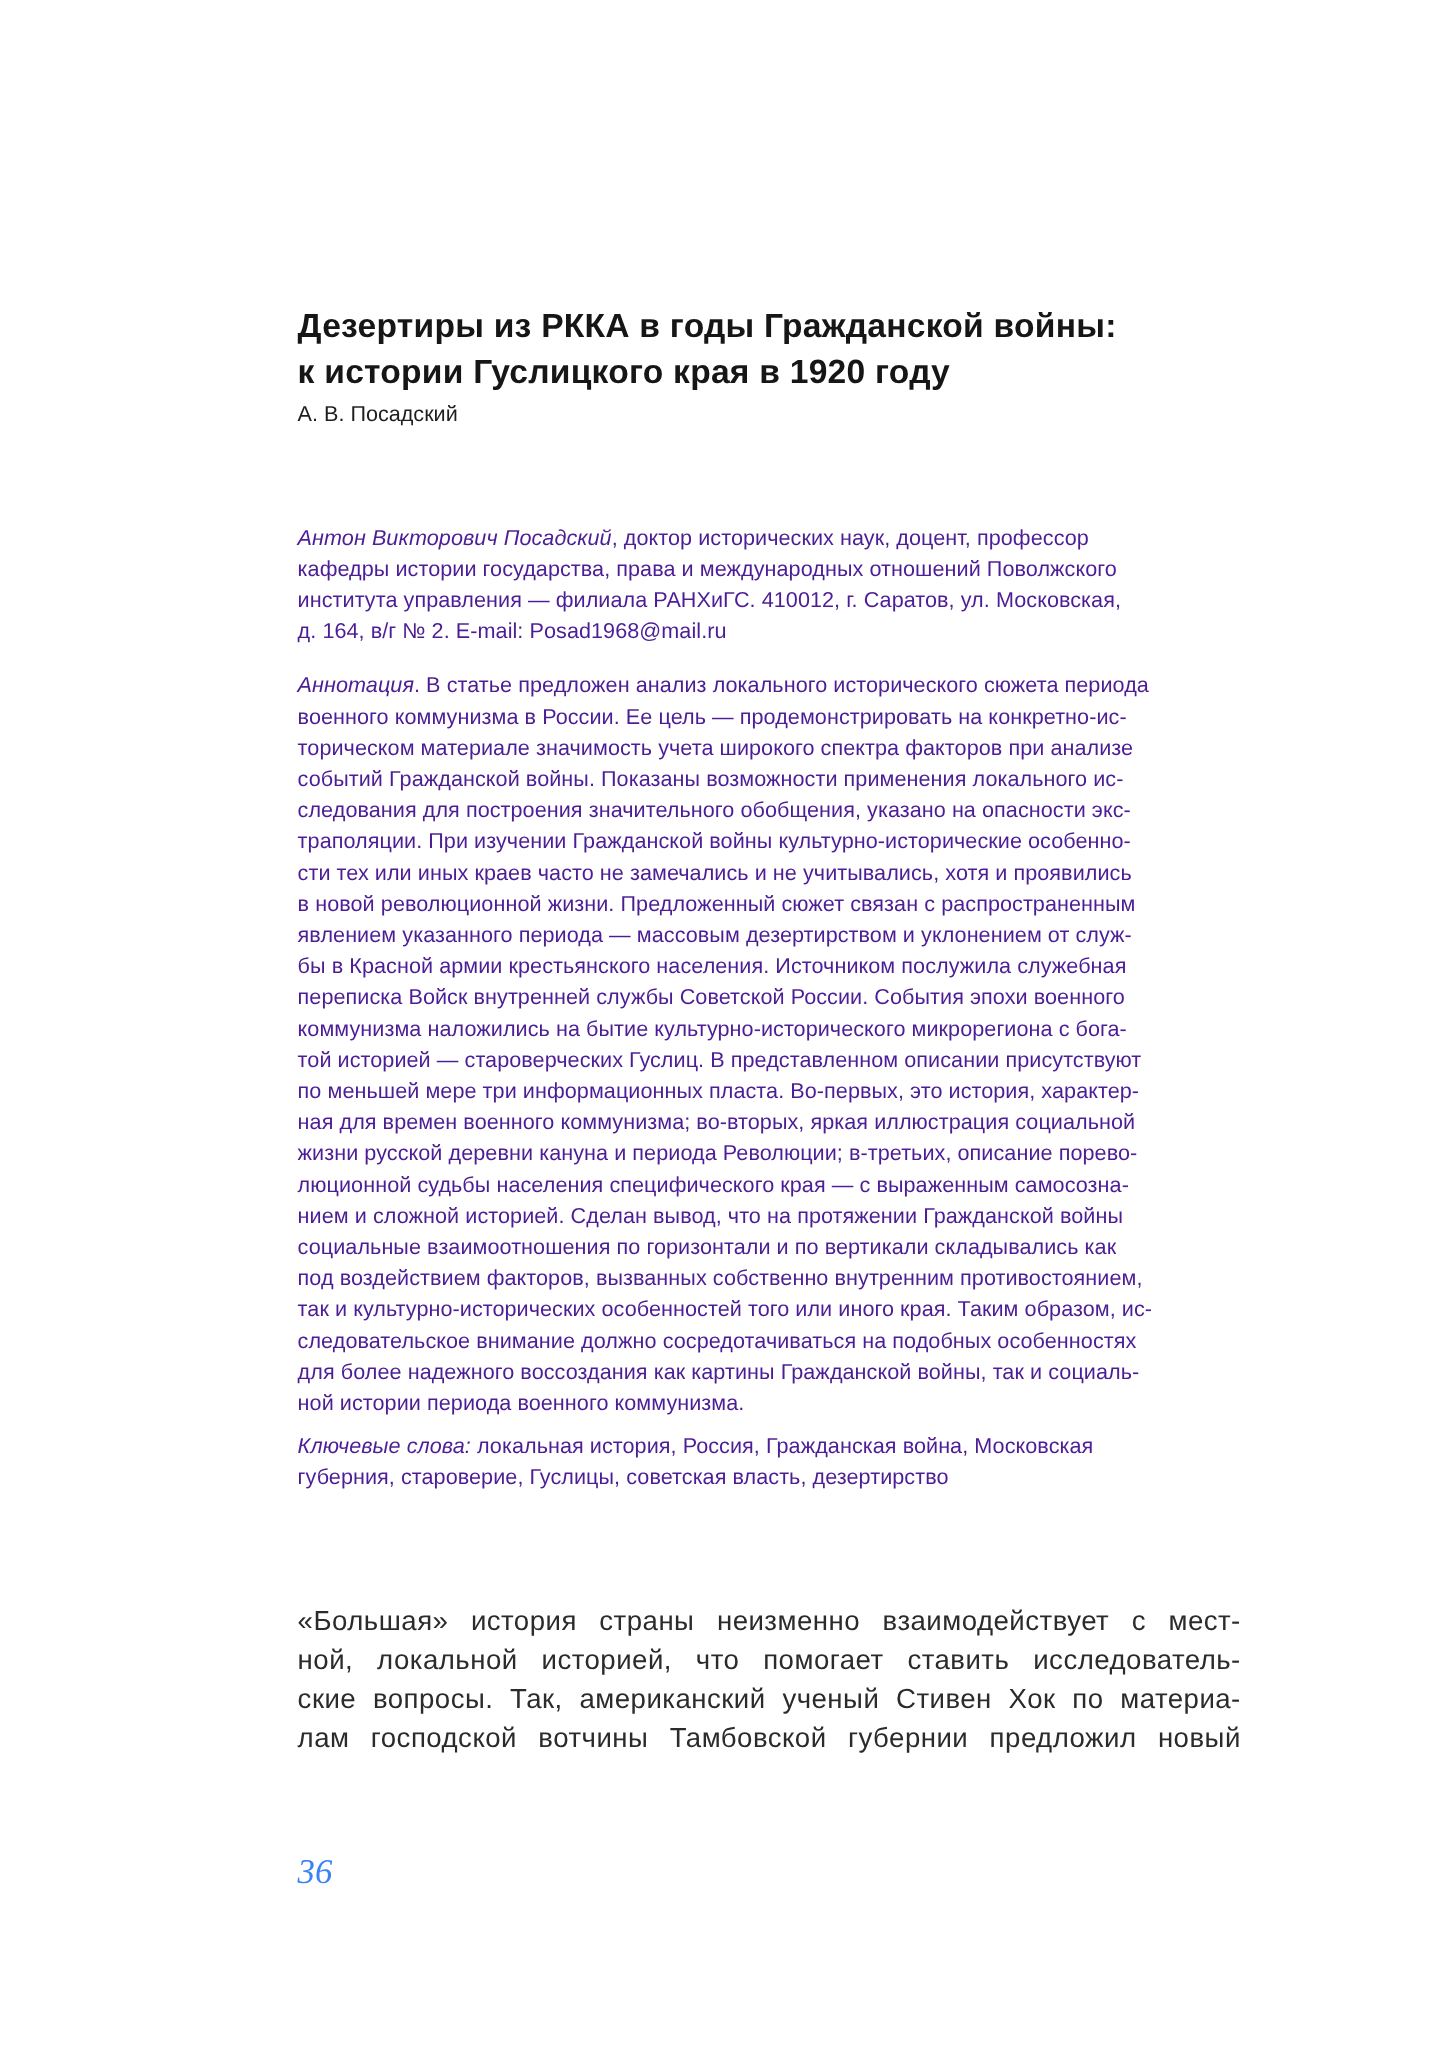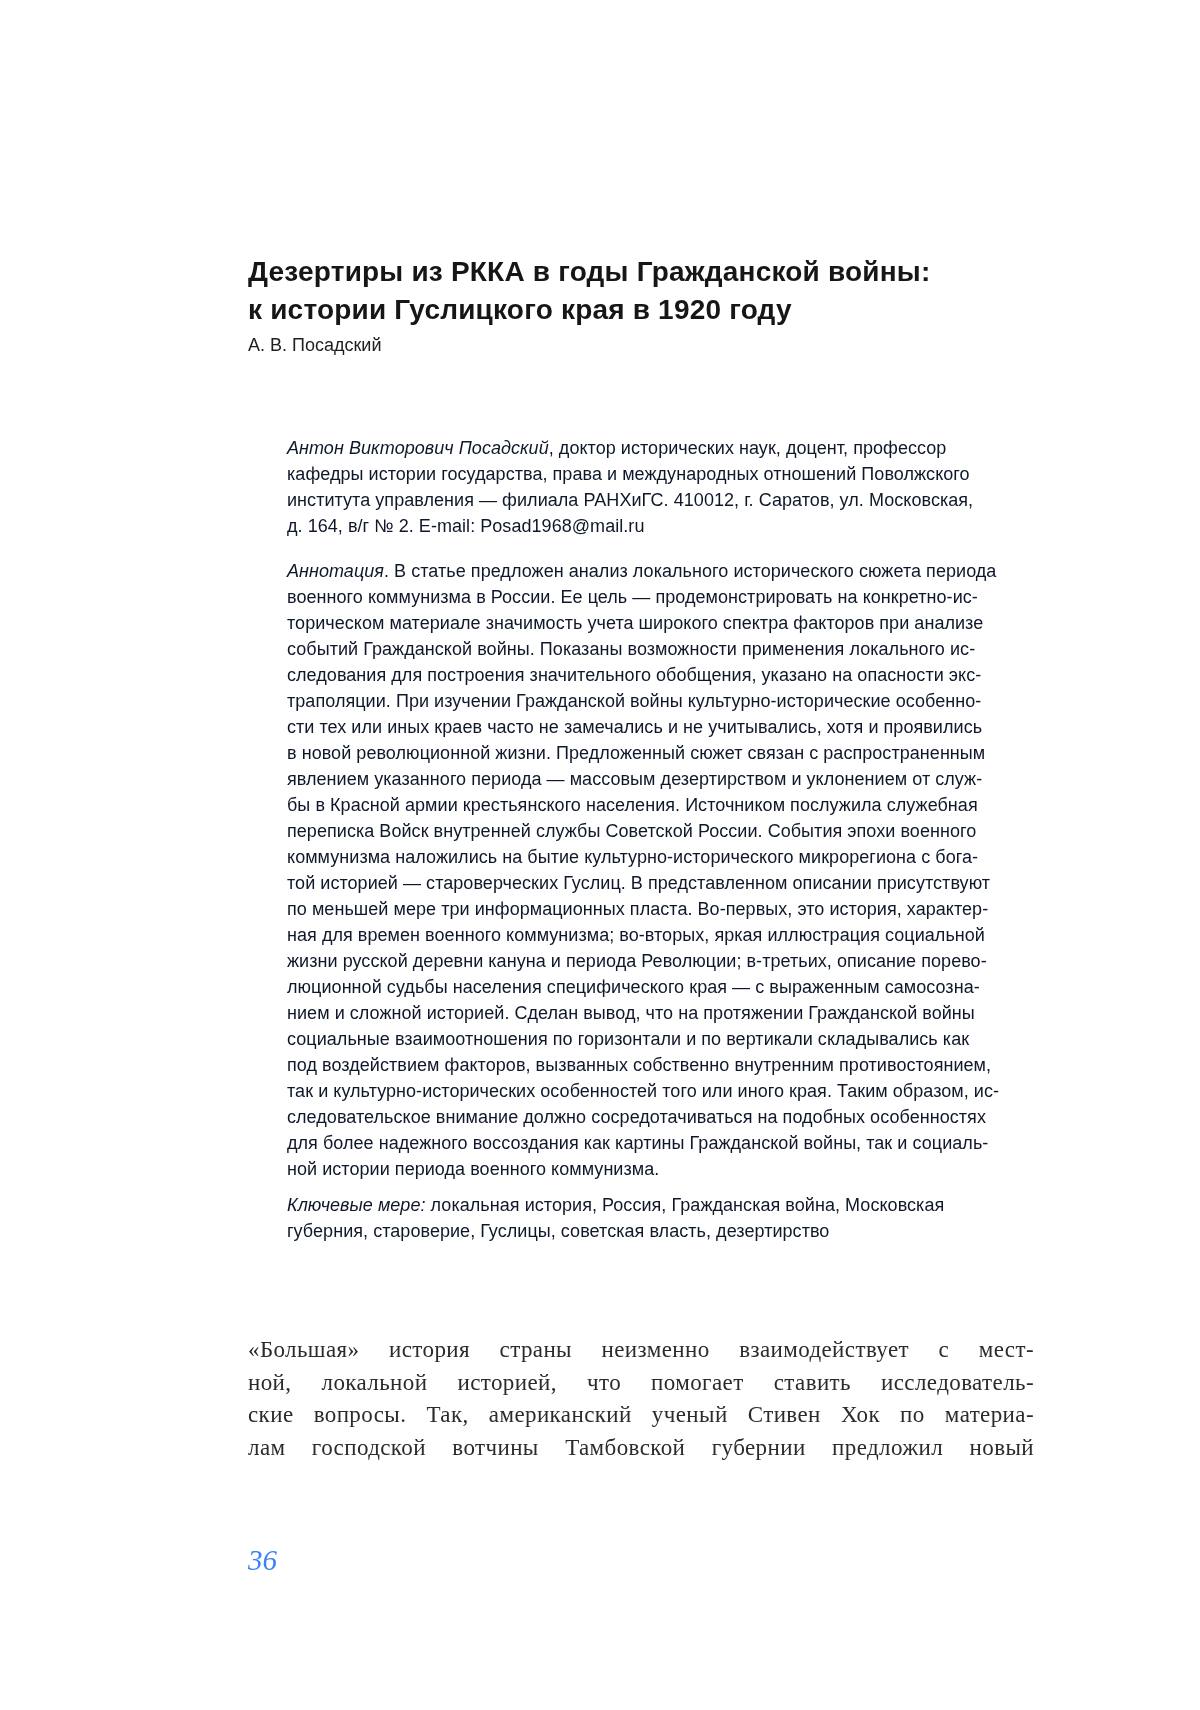--- a/index.html
+++ b/index.html
@@ -25,33 +25,32 @@
   .author {
     top: 331px;
     font-size: 18px;
     line-height: 28px;
     color: #1e1e1e;
   }
   .sansblock {
     font-size: 18px;
     line-height: 26px;
     letter-spacing: 0.05px;
-    color: #0f172a;
-    margin-left: 39px;
+    color: #4c1d95;
   }
   .affiliation { top: 417px; }
   .abstract    { top: 540px; }
   .keywords    { top: 1174px; }
   .doi         { top: 1243px; }
   .it { font-style: italic; }
 
   .bodytext {
     top: 1334px;
     width: 786px;
-    font-family: Liberation Serif, serif;
+    font-family: Liberation Sans, sans-serif;
     font-size: 23px;
     line-height: 32.5px;
     letter-spacing: 0.4px;
     color: #2b2b2b;
   }
   .bodytext .line {
     text-align: justify;
     text-align-last: justify;
   }
   .pagenum {
@@ -96,21 +95,21 @@
 жизни русской деревни кануна и периода Революции; в-третьих, описание порево-
 люционной судьбы населения специфического края — с выраженным самосозна-
 нием и сложной историей. Сделан вывод, что на протяжении Гражданской войны
 социальные взаимоотношения по горизонтали и по вертикали складывались как
 под воздействием факторов, вызванных собственно внутренним противостоянием,
 так и культурно-исторических особенностей того или иного края. Таким образом, ис-
 следовательское внимание должно сосредотачиваться на подобных особенностях
 для более надежного воссоздания как картины Гражданской войны, так и социаль-
 ной истории периода военного коммунизма.</span></p>
 
-  <p class="abs sansblock keywords pre"><span class="it">Ключевые мере:</span><span> локальная история, Россия, Гражданская война, Московская
+  <p class="abs sansblock keywords pre"><span class="it">Ключевые слова:</span><span> локальная история, Россия, Гражданская война, Московская
 губерния, староверие, Гуслицы, советская власть, дезертирство</span></p>
 
 
   <div class="abs bodytext">
     <div class="line">«Большая» история страны неизменно взаимодействует с мест-</div>
     <div class="line">ной, локальной историей, что помогает ставить исследователь-</div>
     <div class="line">ские вопросы. Так, американский ученый Стивен Хок по материа-</div>
     <div class="line">лам господской вотчины Тамбовской губернии предложил новый</div>
   </div>
 

